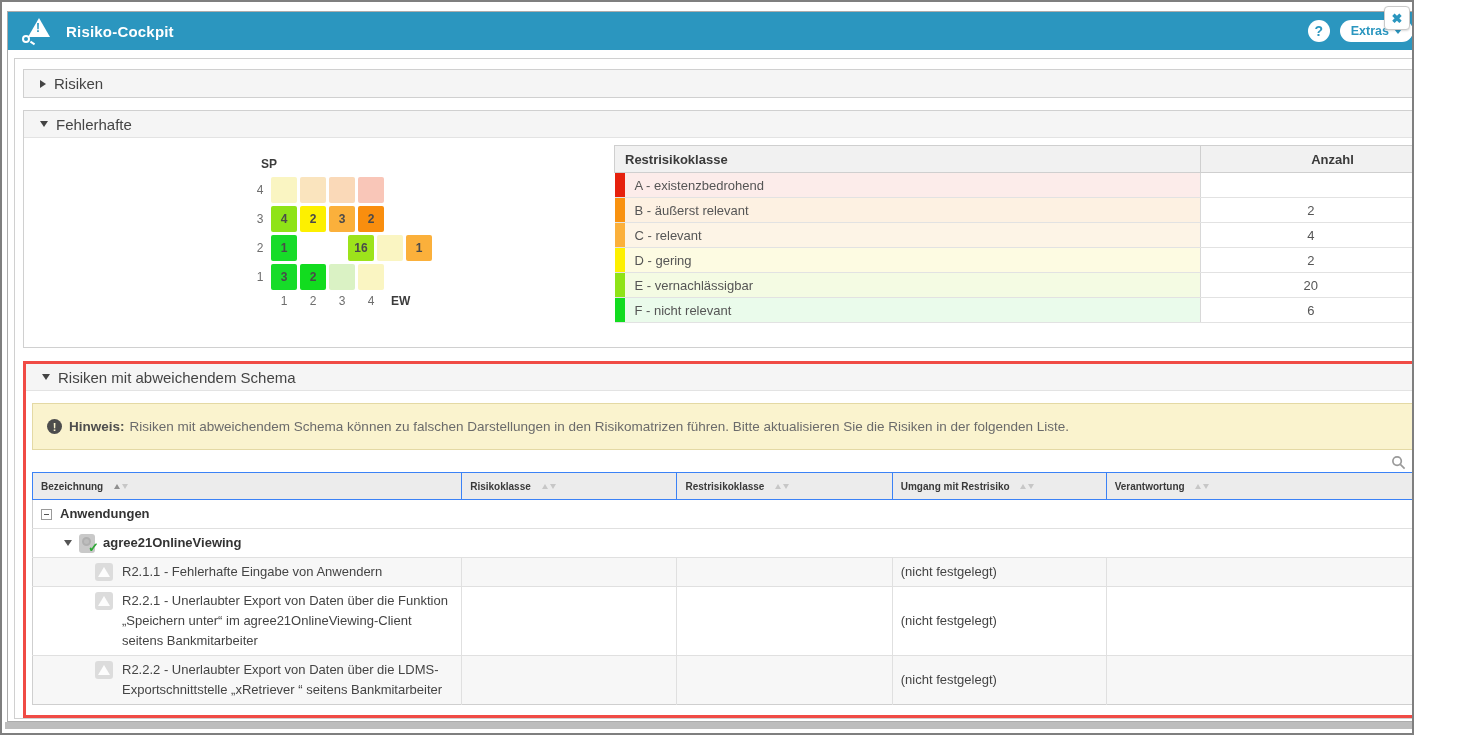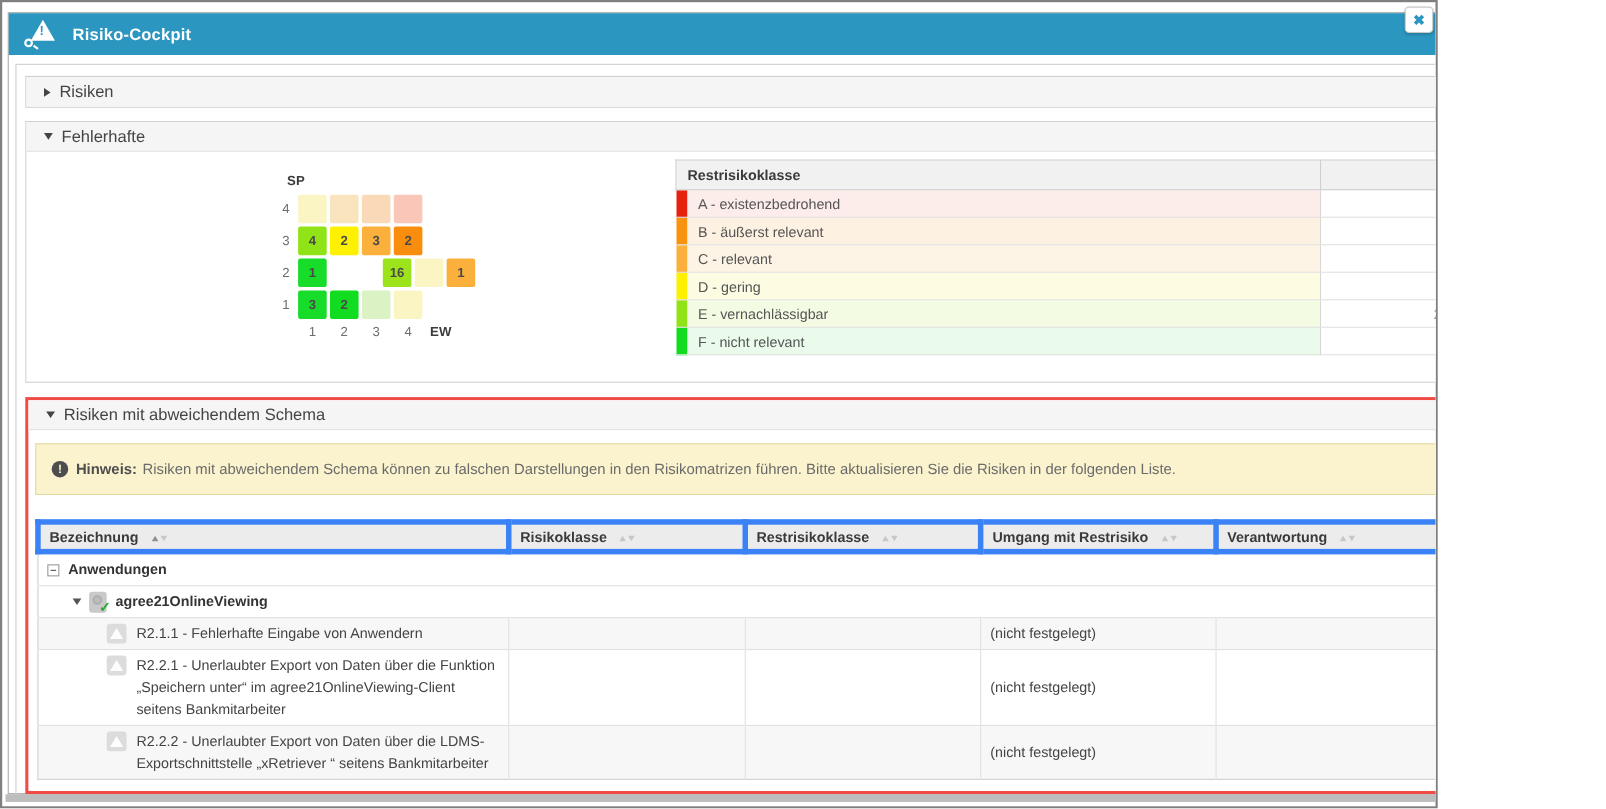--- a/index.html
+++ b/index.html
@@ -1,17 +1,17 @@
 <!DOCTYPE html>
 <html><head>
 <meta charset="utf-8">
 <style>
   * { box-sizing: border-box; margin: 0; padding: 0; }
   html,body { width:1460px; height:735px; background:#fff; font-family:"Liberation Sans", sans-serif; }
-  .screen { position:relative; width:1307px; height:735px; border:2px solid #7F7F7F; background:#fff; overflow:hidden; }
+  .screen { position:relative; width:1414px; height:735px; border:2px solid #7F7F7F; background:#fff; overflow:hidden; }
 
   
   .app { position:absolute; left:5px; top:9px; width:1449px; height:711px; border:1px solid #ACACAC; background:#fff; }
   .bottom-strip { position:absolute; left:3px; top:720px; width:1452px; height:7px; background:#BDBDBD; }
 
   
   .hdr { height:38px; background:#2B96BF; display:flex; align-items:center; padding:0 14px; position:relative; }
   .logo { width:30px; height:26px; position:relative; }
   .logo .tri { position:absolute; left:6px; top:0; width:0; height:0; border-left:11px solid transparent; border-right:11px solid transparent; border-bottom:19px solid #fff; }
   .logo .tri:after { content:"!"; position:absolute; left:-3px; top:3px; font-size:12px; font-weight:bold; color:#2B96BF; }
@@ -66,21 +66,21 @@
   .abw-body { padding:12px 6px 10px 6px; }
   .hinweis { border:1px solid #E4D9A4; background:#FAF3CE; min-height:47px; display:flex; align-items:center; padding:8px 14px; font-size:13.5px; color:#6B6B6B; }
   .hinweis .info-ic { width:15px; height:15px; border-radius:50%; background:#4D4D4D; color:#FAF3CE; font-size:11px; font-weight:bold; display:flex; align-items:center; justify-content:center; margin-right:7px; flex-shrink:0; }
   .hinweis b { color:#4E4E4E; margin-right:5px; }
   .tools-row { height:22px; display:flex; justify-content:flex-end; align-items:center; gap:8px; padding:3px 2px 1px 0; }
   .tool-ic { width:15px; height:15px; cursor:pointer; }
   .tool-ic svg { width:15px; height:15px; }
 
   
   .risk-table { width:100%; border-collapse:collapse; border:1px solid #CFCFCF; table-layout:fixed; }
-  .risk-table th { background:#ECECEC; height:27px; font-size:13px; color:#3A3A3A; font-weight:bold; text-align:left; padding-left:8px; border:5px solid #3b82f6; cursor:pointer; }
+  .risk-table th { background:#ECECEC; height:27px; font-size:10px; color:#3A3A3A; font-weight:bold; text-align:left; padding-left:8px; border:1px solid #3b82f6; cursor:pointer; }
   .sort { display:inline-flex; gap:2px; margin-left:8px; vertical-align:1px; }
   .s-up { width:0; height:0; border-left:3.5px solid transparent; border-right:3.5px solid transparent; border-bottom:5px solid #C7C7C7; }
   .s-dn { width:0; height:0; border-left:3.5px solid transparent; border-right:3.5px solid transparent; border-top:5px solid #C7C7C7; }
   .s-up.active { border-bottom-color:#8F8F8F; }
   .risk-table td { font-size:13px; color:#444; border-top:1px solid #E0E0E0; vertical-align:middle; padding:4px 8px; line-height:20px; }
   tr.group-row td { font-weight:bold; color:#333; padding-left:8px; height:25px; }
   tr.app-row td { font-weight:bold; color:#333; padding-left:32px; height:27px; }
   tr.risk-row td { border-left:1px solid #E0E0E0; }
   tr.risk-row td:first-child { border-left:none; }
   tr.risk-row.shade { background:#F7F7F7; }

